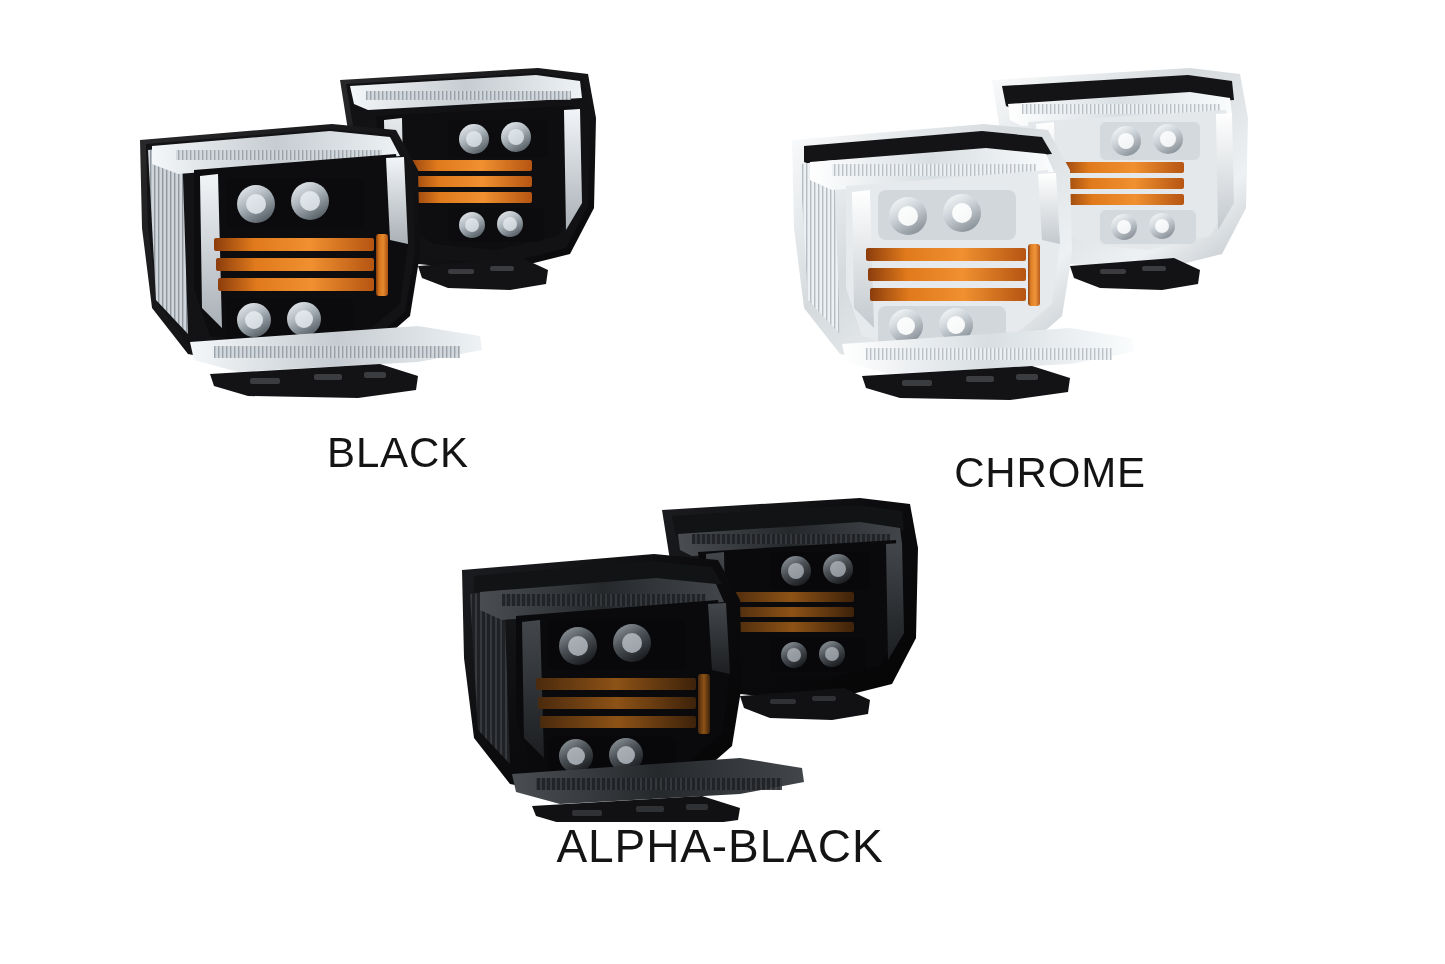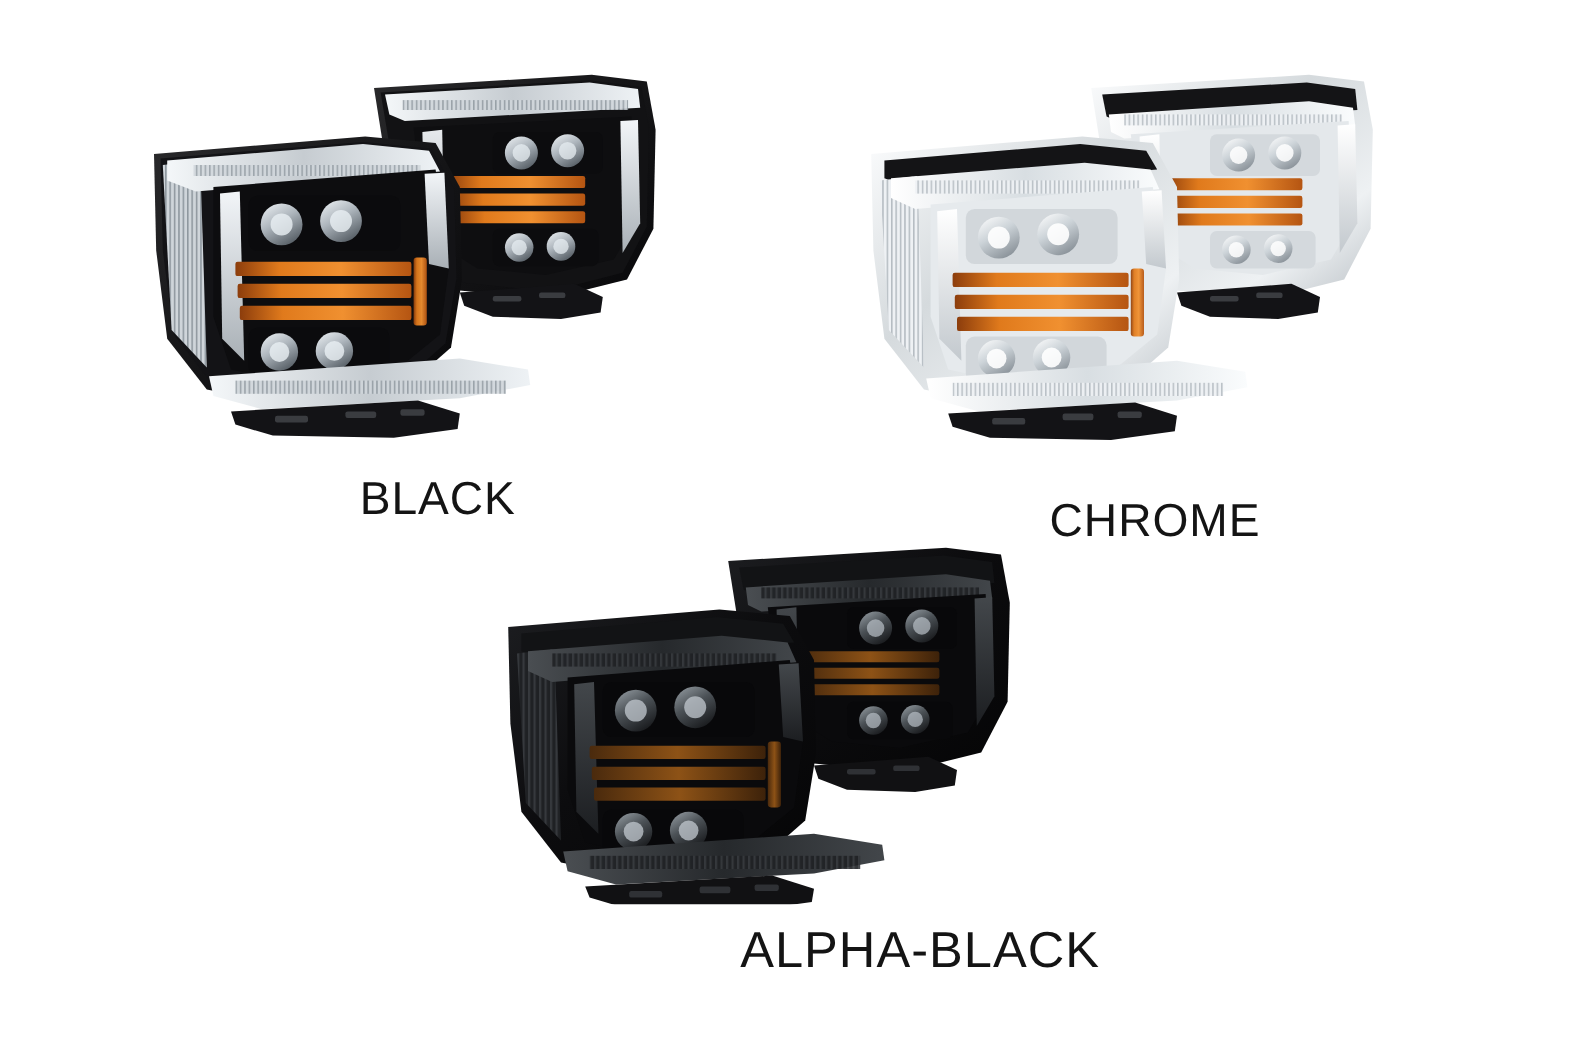--- a/index.html
+++ b/index.html
@@ -29,21 +29,21 @@
   .cap-bottom{font-size:46px;}
 
   
   #v-black{left:118px;top:58px;width:560px;height:345px;}
   #c-black{left:118px;top:432px;width:560px;height:50px;}
 
   #v-chrome{left:770px;top:58px;width:560px;height:345px;}
   #c-chrome{left:770px;top:432px;width:560px;height:50px;margin-top:20px;}
 
   #v-alpha{left:440px;top:492px;width:560px;height:330px;}
-  #c-alpha{left:440px;top:840px;width:560px;height:56px;text-align:right;}
+  #c-alpha{left:440px;top:823px;width:560px;height:56px;}
 </style>
 </head>
 <body>
 
 <div class="stage">
 
   <div class="variant" id="v-black">
     <div class="imgwrap">
       <svg viewBox="0 0 560 345" xmlns="http://www.w3.org/2000/svg">
         <defs>

